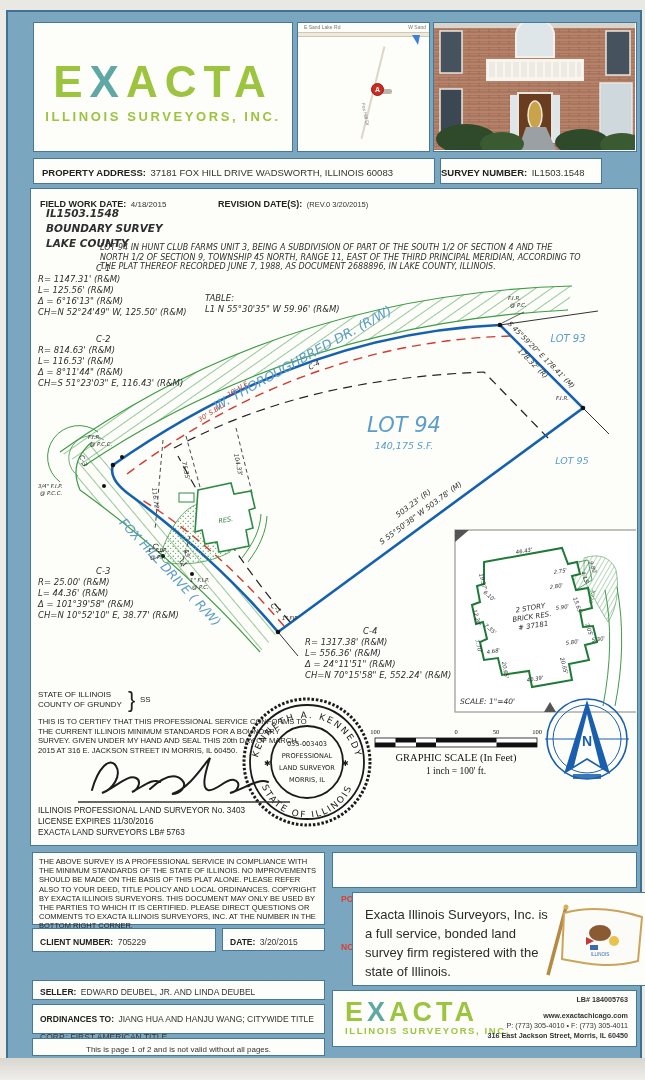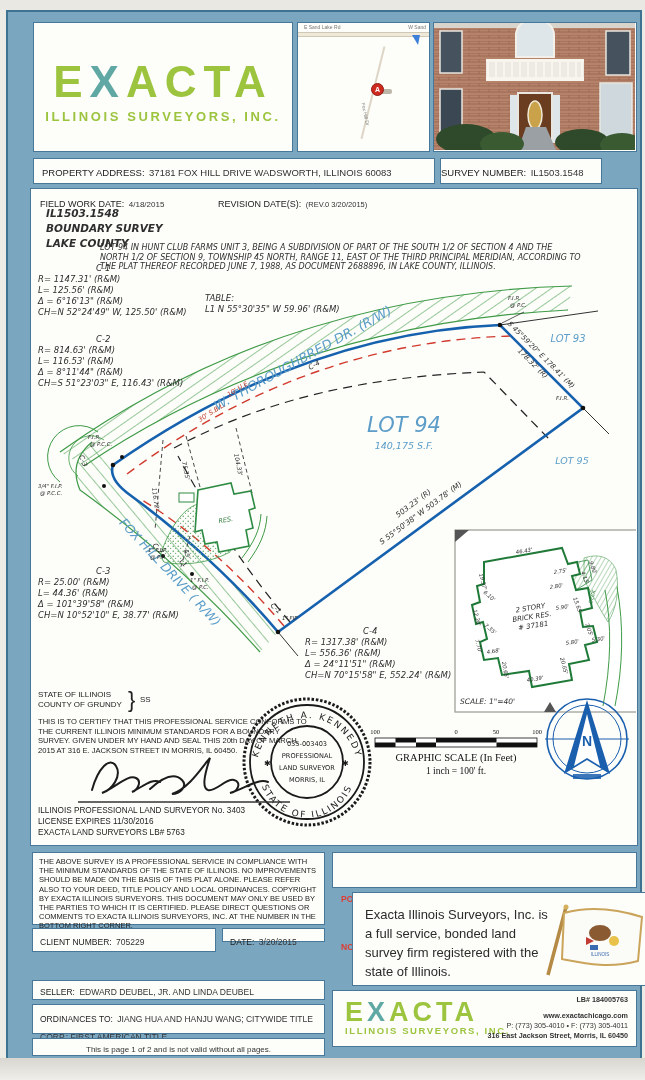--- a/index.html
+++ b/index.html
@@ -1,21 +1,21 @@
 <!DOCTYPE html>
 <html><head>
 <meta charset="utf-8">
 <style>
   html,body{margin:0;padding:0;background:#ecebe6;}
   #stage{position:relative;width:645px;height:1080px;overflow:hidden;
          font-family:"Liberation Sans",sans-serif;background:#ecebe6;}
   .sheet{position:absolute;left:6px;top:10px;width:632px;height:1046px;
          background:#7aa6c0;border:2px solid #3f7191;}
   .box{position:absolute;background:#fdfdfa;border:1.5px solid #47789a;box-sizing:border-box;}
-  .lbl{font-weight:normal;font-size:9.5px;color:#222;}
+  .lbl{font-weight:bold;font-size:9.5px;color:#222;}
   .val{font-size:9.5px;color:#333;}
   .hand{font-family:"DejaVu Sans",sans-serif;font-style:italic;color:#2e2e2e;}
   .curve{position:absolute;font:italic 8.5px/11px "DejaVu Sans",sans-serif;color:#2e2e2e;}
   .curve .cname{padding-left:58px;}
   .svgt{font-family:"DejaVu Sans",sans-serif;font-style:italic;fill:#2e2e2e;}
   .bt{fill:#5b9dc8;}
   .rt{fill:#c0392b;}
   .gt{fill:#2e7d3b;}
   .sealt{font-family:"DejaVu Sans",sans-serif;font-style:normal;fill:#1a1a1a;}
   .serif{font-family:"Liberation Serif","DejaVu Serif",serif;font-style:normal;fill:#111;}
@@ -366,21 +366,21 @@
     <div>EXACTA LAND SURVEYORS LB# 5763</div>
   </div>
 
   <div class="box" style="left:32px;top:852px;width:293px;height:73px;">
     <div style="margin:4px 6px;font-size:7.5px;line-height:9.2px;color:#222;">THE ABOVE SURVEY IS A PROFESSIONAL SERVICE IN COMPLIANCE WITH THE MINIMUM STANDARDS OF THE STATE OF ILLINOIS.  NO IMPROVEMENTS SHOULD BE MADE ON THE BASIS OF THIS PLAT ALONE.  PLEASE REFER ALSO TO YOUR DEED, TITLE POLICY AND LOCAL ORDINANCES.  COPYRIGHT BY EXACTA ILLINOIS SURVEYORS. THIS DOCUMENT MAY ONLY BE USED BY THE PARTIES TO WHICH IT IS CERTIFIED.  PLEASE DIRECT QUESTIONS OR COMMENTS TO EXACTA ILLINOIS SURVEYORS, INC. AT THE NUMBER IN THE BOTTOM RIGHT CORNER.</div>
   </div>
   <div class="box" style="left:32px;top:928px;width:184px;height:24px;line-height:21px;padding-left:7px;">
     <span class="lbl" style="font-size:8.5px;">CLIENT NUMBER:</span>
     <span class="val" style="font-size:8.5px;">705229</span>
   </div>
-  <div class="box" style="left:222px;top:928px;width:103px;height:14px;line-height:21px;padding-left:7px;">
+  <div class="box" style="left:222px;top:928px;width:103px;height:23px;line-height:21px;padding-left:7px;">
     <span class="lbl" style="font-size:8.5px;">DATE:</span>
     <span class="val" style="font-size:8.5px;">3/20/2015</span>
   </div>
   <div class="box" style="left:32px;top:980px;width:293px;height:20px;line-height:17px;padding-left:7px;">
     <span class="lbl" style="font-size:8.5px;">SELLER:</span>
     <span class="val" style="font-size:8.5px;">EDWARD DEUBEL, JR. AND LINDA DEUBEL</span>
   </div>
   <div class="box" style="left:32px;top:1004px;width:293px;height:30px;padding:3px 7px;">
     <span class="lbl" style="font-size:8.5px;">ORDINANCES TO:</span>
     <span class="val" style="font-size:8.5px;">JIANG HUA AND HANJU WANG; CITYWIDE TITLE CORP.; FIRST AMERICAN TITLE</span>

